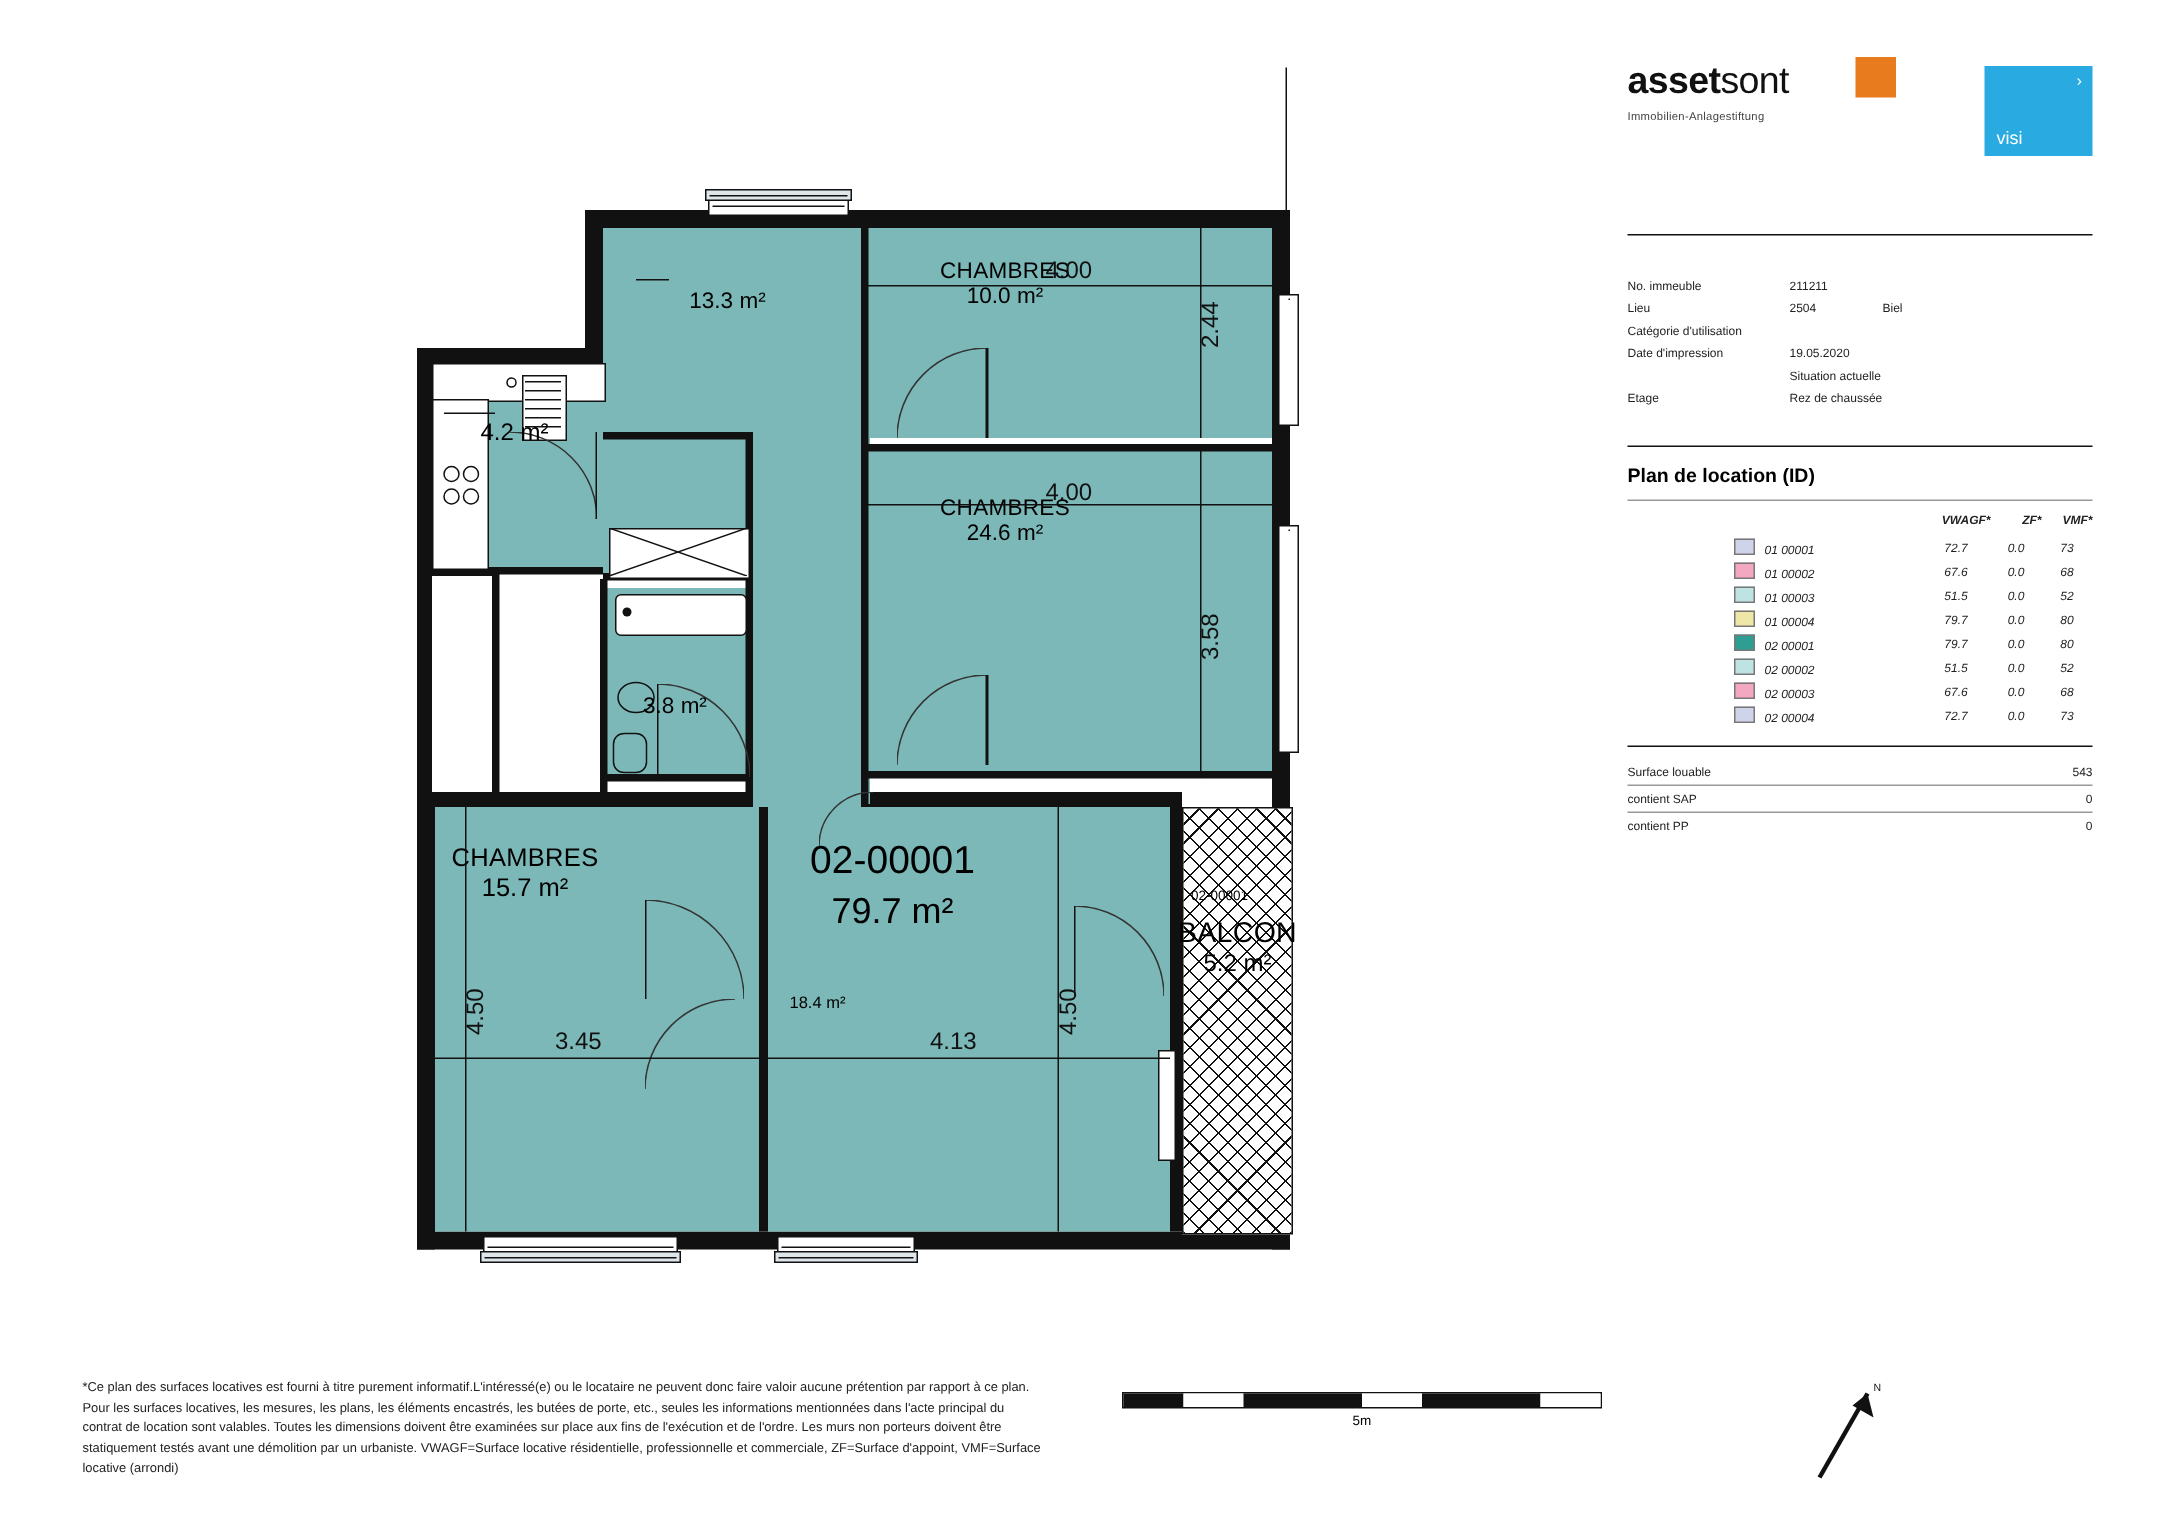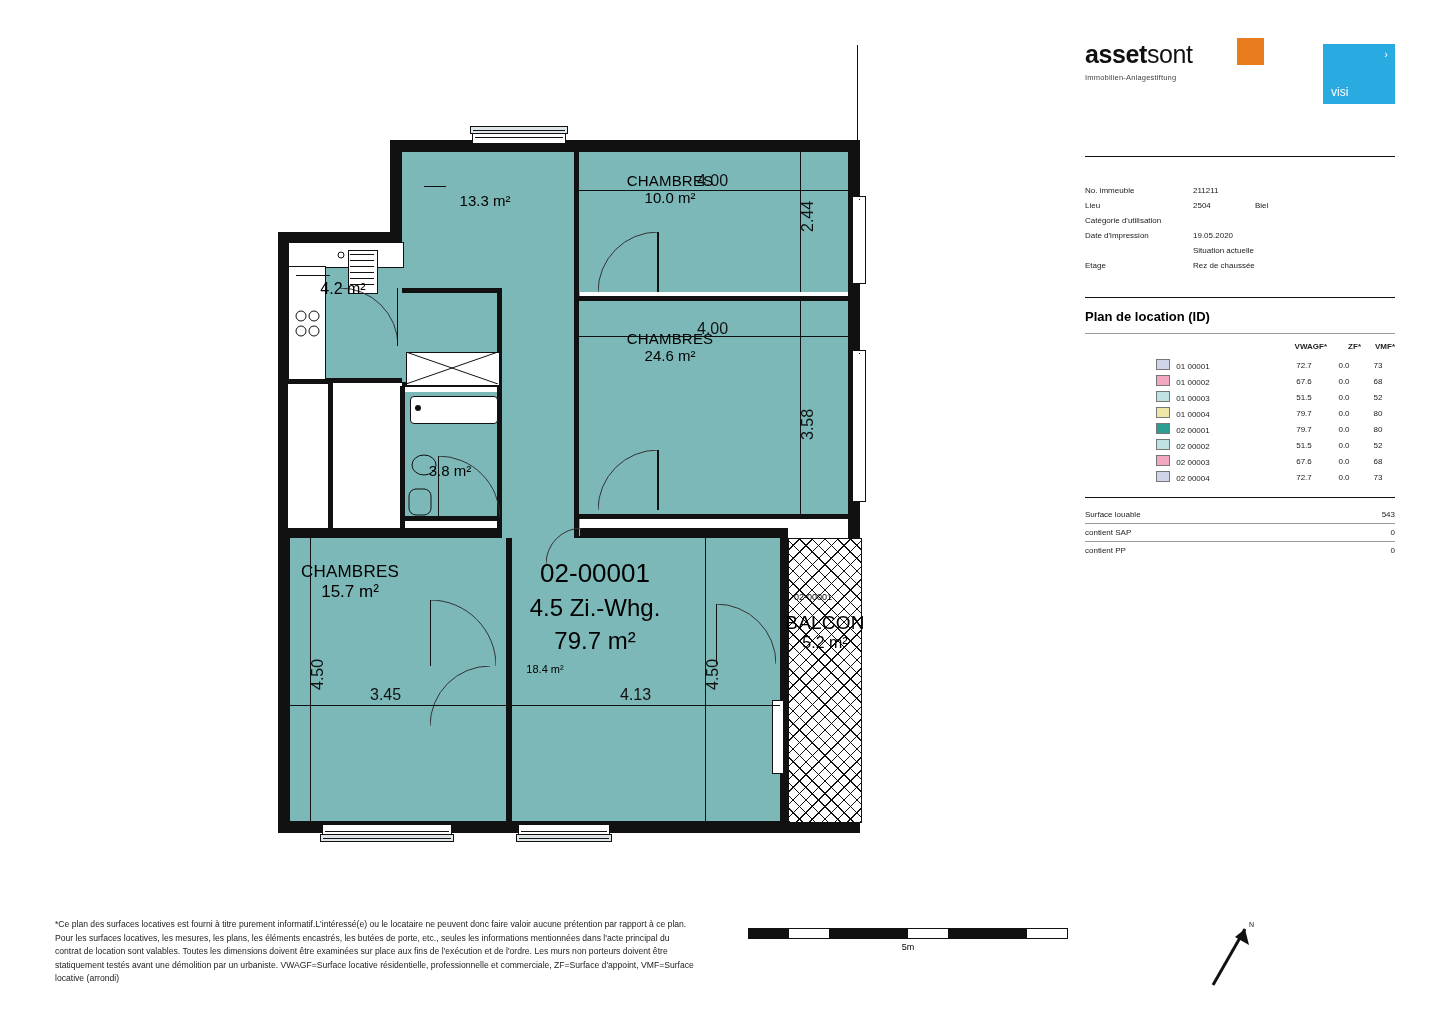--- a/index.html
+++ b/index.html
@@ -55,21 +55,21 @@
   .visi .chev{position:absolute;right:7px;top:4px;color:#fff;font-size:11px;}
 
   .meta{margin-top:26px;font-size:8px;line-height:15px;color:#222;}
   .meta .row{display:flex;}
   .meta .k{width:108px;}
   .meta .v1{width:62px;}
   .hr{height:1px;background:#111;margin:14px 0 0 0;}
   .hr.thin{height:1px;background:#999;}
   .ptitle{font-size:13px;font-weight:bold;margin:11px 0 9px 0;}
 
-  table.leg{border-collapse:collapse;width:100%;font-size:8px;color:#222;}
+  table.leg{border-collapse:collapse;width:100%;font-size:8px;color:#222;font-style:italic;}
   table.leg th{font-weight:bold;text-align:right;padding:0 0 6px 0;font-size:8px;}
   table.leg td{padding:2px 0;text-align:center;}
   .sw{display:inline-block;width:12px;height:9px;border:1px solid #777;margin-right:6px;vertical-align:-1px;}
   .lid{display:inline-block;}
   .num{text-align:right;width:46px;}
   .num2{text-align:right;width:34px;}
   .num3{text-align:right;width:34px;}
 
   .sums{margin-top:8px;font-size:8px;color:#222;}
   .sums .row{display:flex;justify-content:space-between;padding:4px 0;}
@@ -243,21 +243,20 @@
   <div class="lbl" style="left:760px;top:612px;width:130px;">
     <div class="nm" style="font-size:19px;">BALCON</div>
     <div class="ar" style="font-size:16px;">5.2 m²</div>
   </div>
   <div class="lbl" style="left:748px;top:592px;width:130px;">
     <div class="small" style="font-size:9px;">02-00001</div>
   </div>
 
   <div class="bigtitle" style="left:480px;top:558px;width:230px;">
     <div class="t1">02-00001</div>
-    <div class="t2" style="margin-top:5px;">4.5 Zi.-Whg.</div>
     <div class="t3" style="margin-top:5px;">79.7 m²</div>
   </div>
 
   <div class="thinline" style="left:578px;top:190px;width:270px;height:1px;"></div>
   <div class="dim" style="left:697px;top:172px;font-size:16px;">4.00</div>
 
   <div class="thinline" style="left:800px;top:152px;width:1px;height:140px;"></div>
   <div class="dimv" style="left:799px;top:232px;font-size:16px;">2.44</div>
 
   <div class="thinline" style="left:578px;top:336px;width:270px;height:1px;"></div>

